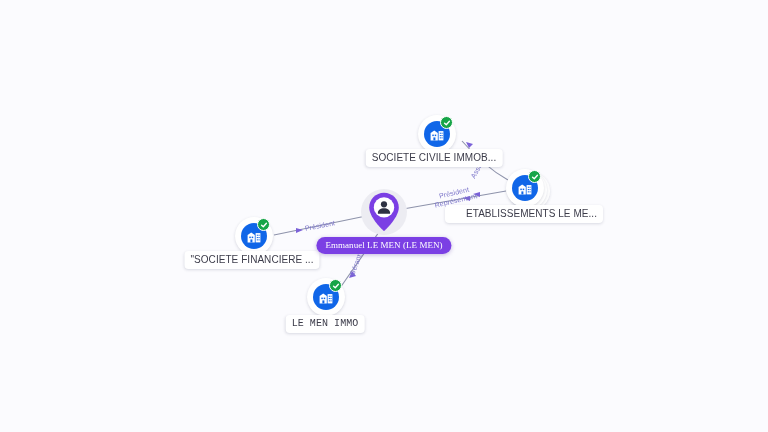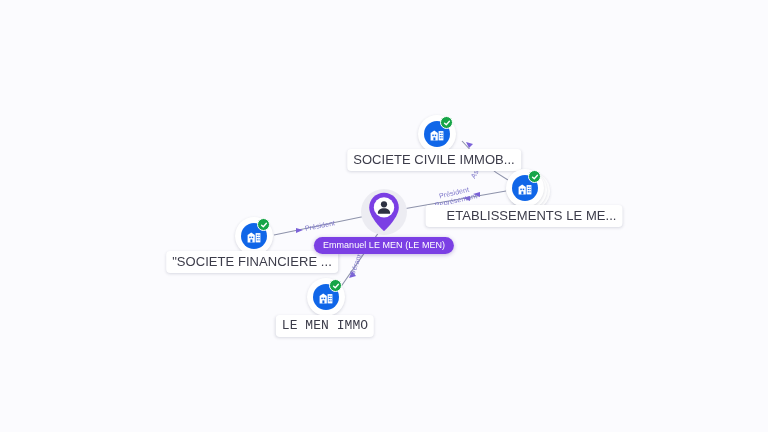--- a/index.html
+++ b/index.html
@@ -125,35 +125,36 @@
     width: 32px; height: 40px;
   }
   .person-pin svg { display: block; }
 
   
   .node-label {
     position: absolute;
     transform: translateX(-50%);
     background: #ffffff;
     color: #3c3c4a;
-    font-size: 13px;
+    font-size: 10px;
     letter-spacing: .05px;
     padding: 3px 6px 4px 6px;
     border-radius: 4px;
     box-shadow: 0 1px 3px rgba(40,45,80,.16);
     white-space: nowrap;
     text-align: center;
   }
   .node-label.primary {
     background: #7b3fe4;
     color: #ffffff;
     font-size: 9px;
     border-radius: 9px;
     padding: 3px 9px 4px 9px;
     box-shadow: 0 1px 4px rgba(70,30,150,.30);
+    font-family: Liberation Serif, serif;
   }
 </style>
 </head>
 <body>
 
 <div id="graph-canvas">
 
   <svg class="edge-svg" viewBox="0 0 768 432">
 
     <path class="edge-line" d="M 366,216 L 274,235"></path>

